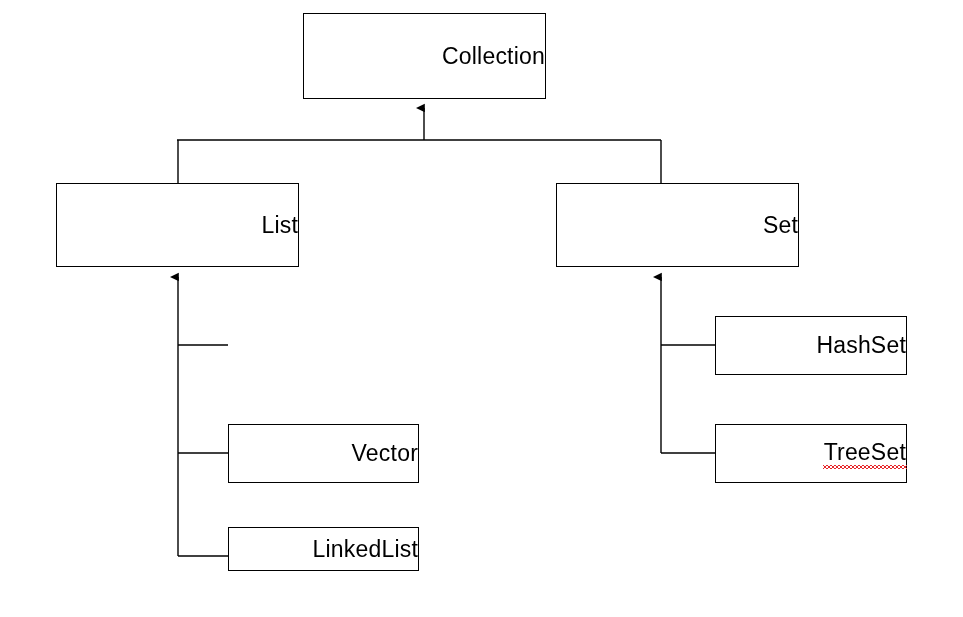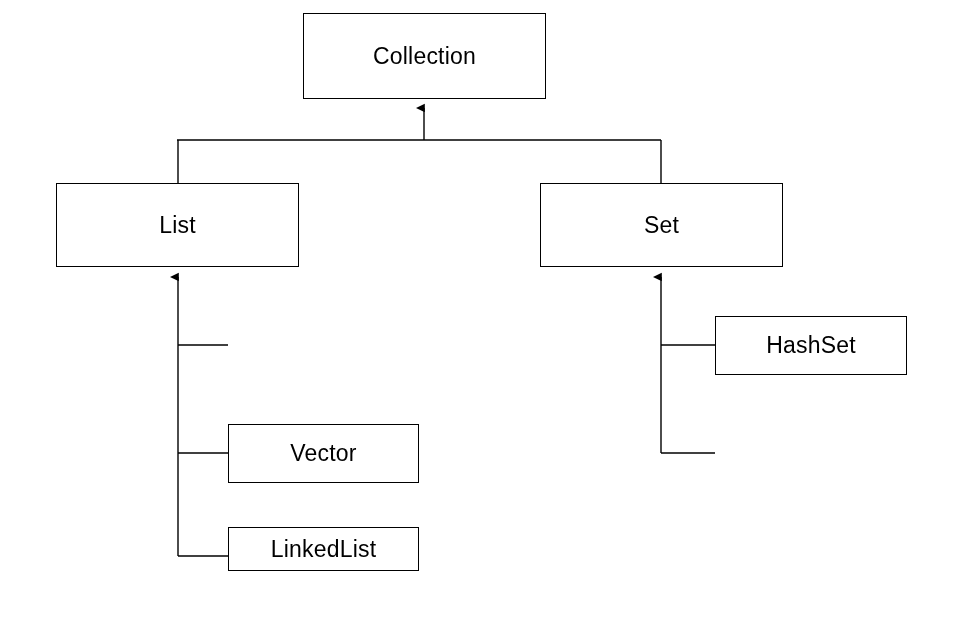--- a/index.html
+++ b/index.html
@@ -15,21 +15,21 @@
     overflow: hidden;
     font-family: "Liberation Sans", sans-serif;
   }
   .node {
     position: absolute;
     box-sizing: border-box;
     border: 1.4px solid #000000;
     background: #ffffff;
     display: flex;
     align-items: center;
-    justify-content: center;
+    justify-content: flex-end;
     color: #000000;
   }
   .node-label {
     font-size: 23px;
     line-height: 1;
     color: #000000;
     white-space: nowrap;
     position: relative;
     letter-spacing: 0.2px;
   }
@@ -92,31 +92,34 @@
   </svg>
 
   <div class="node" style="left: 303px; top: 13px; width: 243px; height: 86px; border-color: rgb(0, 0, 0); background: rgb(255, 255, 255);">
     <span class="node-label">Collection</span>
   </div>
 
   <div class="node" style="left: 56px; top: 183px; width: 243px; height: 84px; border-color: rgb(0, 0, 0); background: rgb(255, 255, 255);">
     <span class="node-label">List</span>
   </div>
 
-  <div class="node" style="left: 540px; top: 183px; width: 243px; height: 84px; border-color: rgb(0, 0, 0); background: rgb(255, 255, 255);">
+  <div class="node" style="left: 556px; top: 183px; width: 243px; height: 84px; border-color: rgb(0, 0, 0); background: rgb(255, 255, 255);">
     <span class="node-label">Set</span>
   </div>
 
 
   <div class="node" style="left: 228px; top: 424px; width: 191px; height: 59px; border-color: rgb(0, 0, 0); background: rgb(255, 255, 255);">
     <span class="node-label">Vector</span>
   </div>
 
   <div class="node" style="left: 228px; top: 527px; width: 191px; height: 44px; border-color: rgb(0, 0, 0); background: rgb(255, 255, 255);">
     <span class="node-label">LinkedList</span>
   </div>
 
   <div class="node" style="left: 715px; top: 316px; width: 192px; height: 59px; border-color: rgb(0, 0, 0); background: rgb(255, 255, 255);">
     <span class="node-label">HashSet</span>
   </div>
 
+  <div class="node" style="left: 715px; top: 424px; width: 192px; height: 59px; border-color: rgb(0, 0, 0); background: rgb(255, 255, 255);">
+    <span class="node-label misspelled">TreeSet</span>
+  </div>
 
 </div>
 
 </body></html>

